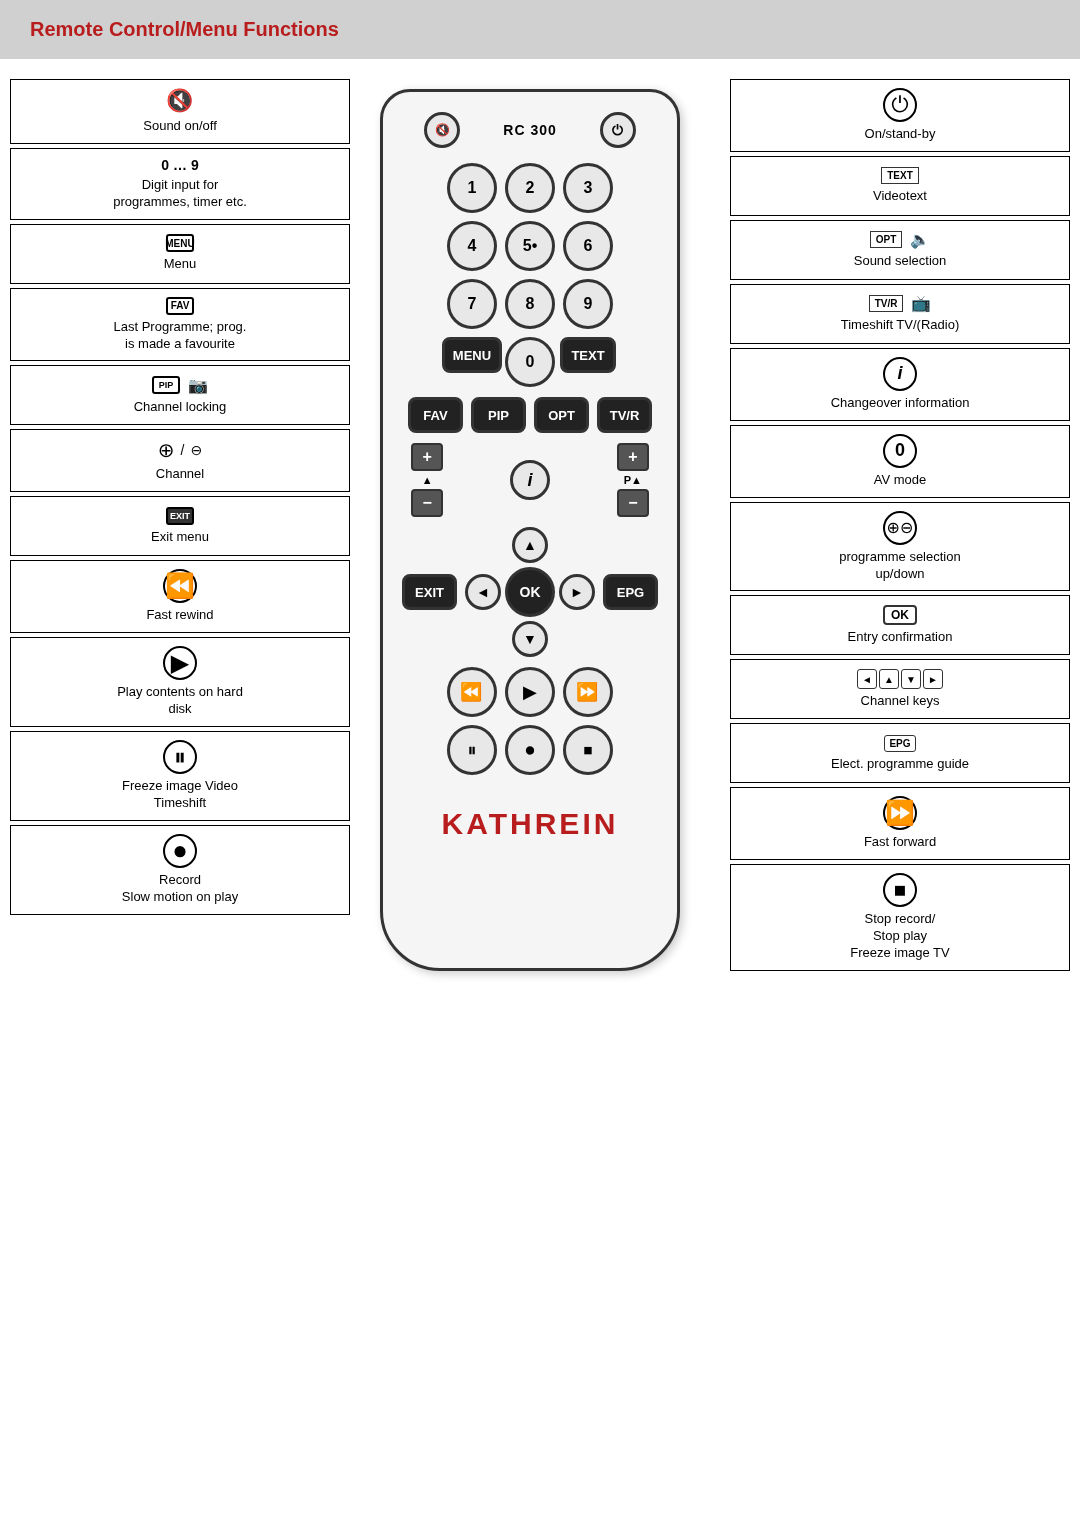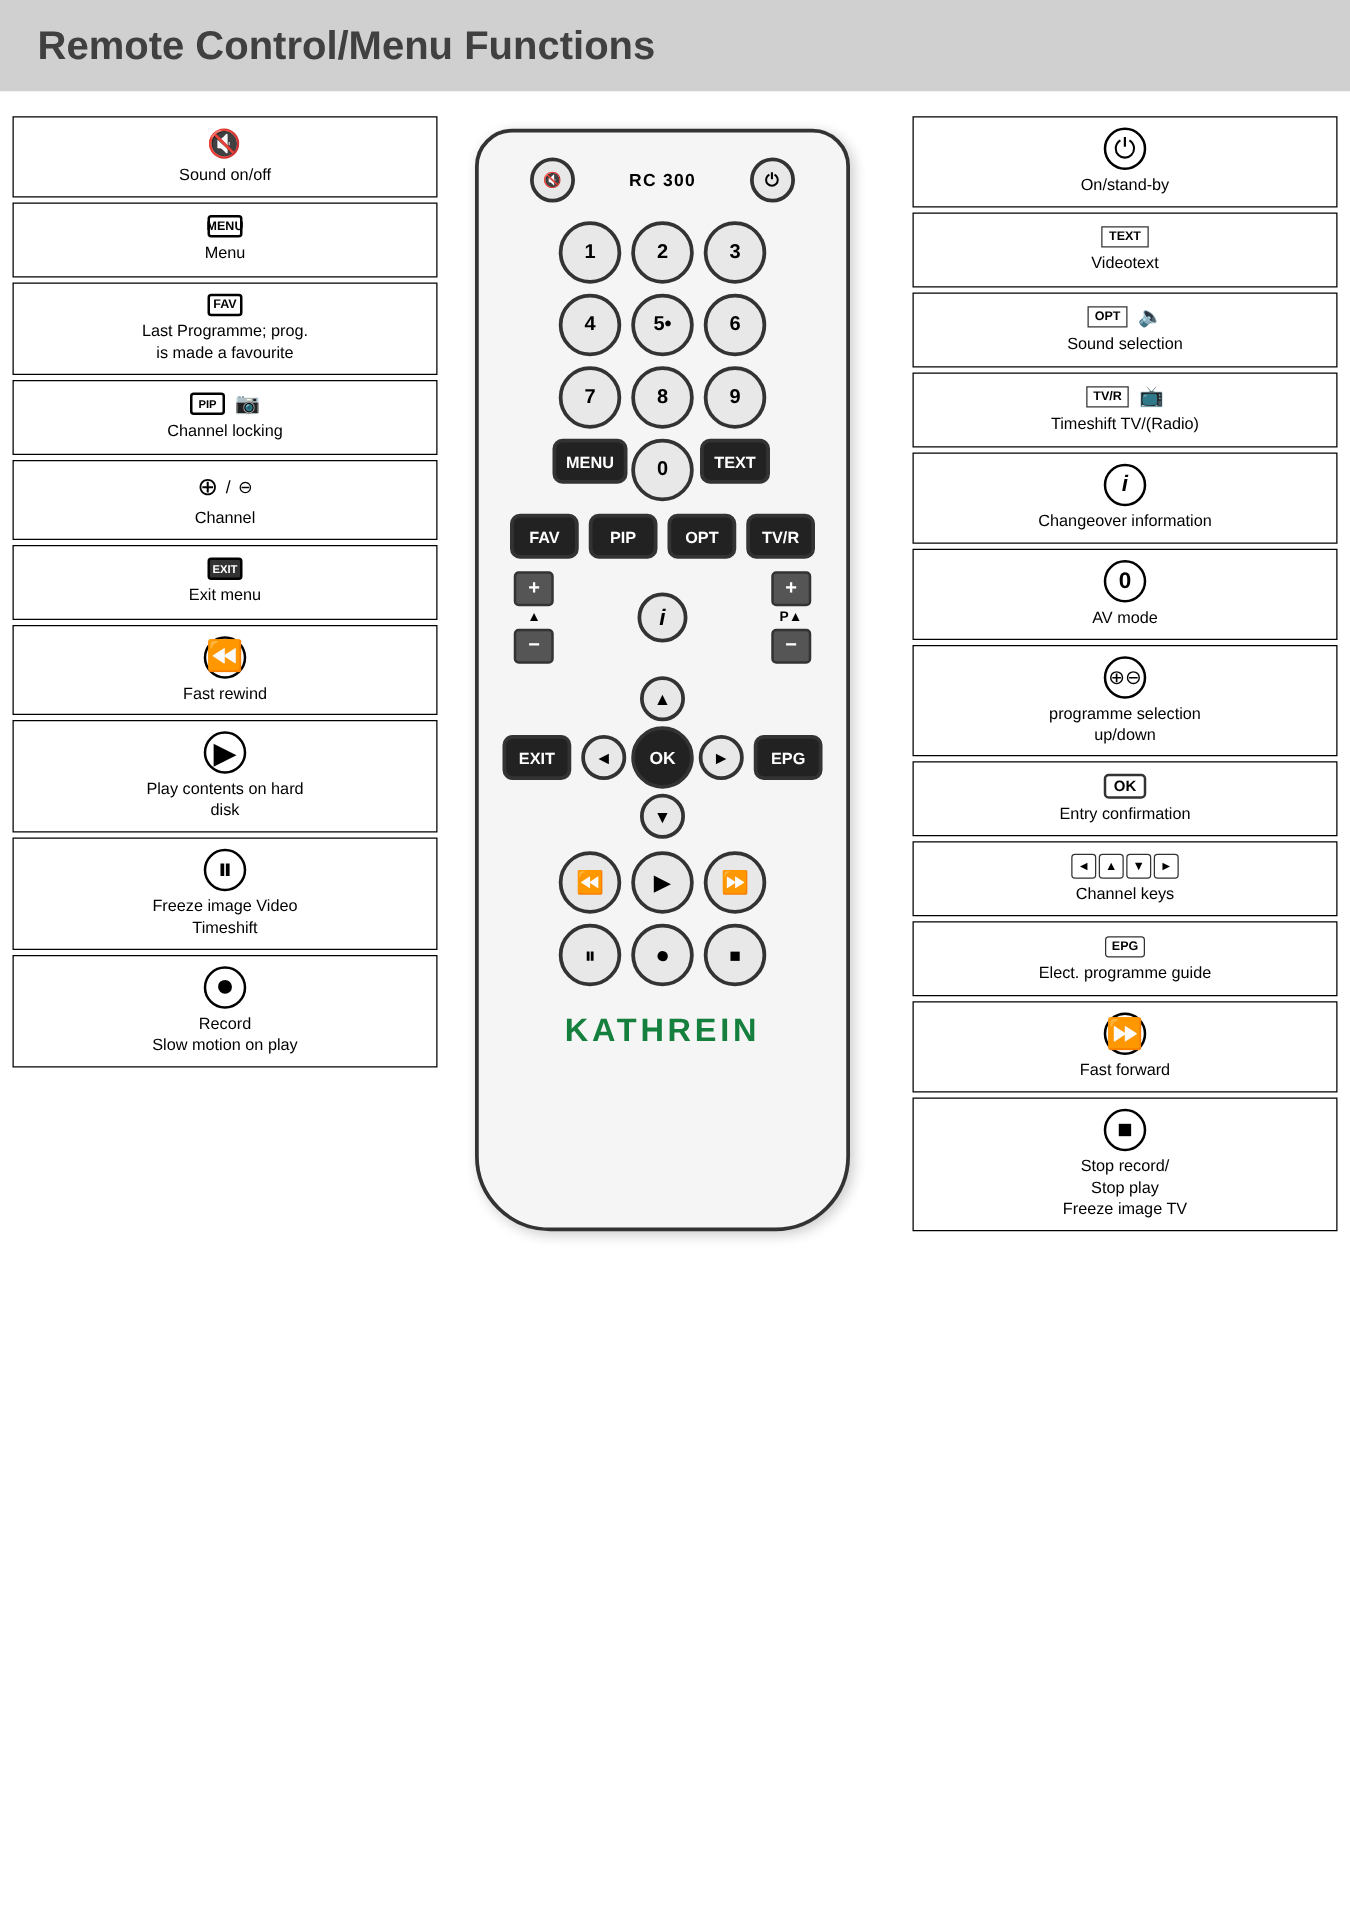--- a/index.html
+++ b/index.html
@@ -13,23 +13,23 @@
       position: relative;
     }
 
     
     .header {
       background: #d0d0d0;
       padding: 18px 30px;
       margin-bottom: 20px;
     }
     .header h1 {
-      font-size: 32px;
-      font-weight: bold;
-      color: #404040;
+      font-size: 20px;
+      font-weight: bold;
+      color: #b91c1c;
     }
 
     
     .main-layout {
       display: flex;
       width: 100%;
       padding: 0 10px;
       gap: 0;
     }
 
@@ -324,26 +324,26 @@
       border: 3px solid #333;
       background: #e8e8e8;
       font-size: 18px;
       display: flex;
       align-items: center;
       justify-content: center;
       cursor: pointer;
     }
 
     .brand-label {
-      font-size: 26px;
+      font-size: 30px;
       font-weight: bold;
       font-family: 'Arial Black', Arial, sans-serif;
       letter-spacing: 3px;
-      color: #15803d;
-      margin-top: 10px;
+      color: #b91c1c;
+      margin-top: 22px;
       font-variant: small-caps;
     }
 
     .small-box-icon {
       border: 1.5px solid #333;
       padding: 2px 5px;
       font-size: 10px;
       font-weight: bold;
     }
 
@@ -392,20 +392,26 @@
 
   <div class="left-col">
 
     <div class="label-box">
       <div class="icon-area">
         <span style="font-size:22px;">🔇</span>
       </div>
       <span class="label-text">Sound on/off</span>
     </div>
 
+    <div class="label-box">
+      <div class="icon-area">
+        <span style="font-size:14px; font-weight:bold;">0 … 9</span>
+      </div>
+      <span class="label-text">Digit input for<br>programmes, timer etc.</span>
+    </div>
 
     <div class="label-box">
       <div class="icon-area">
         <span class="icon-rect">MENU</span>
       </div>
       <span class="label-text">Menu</span>
     </div>
 
     <div class="label-box">
       <div class="icon-area">

